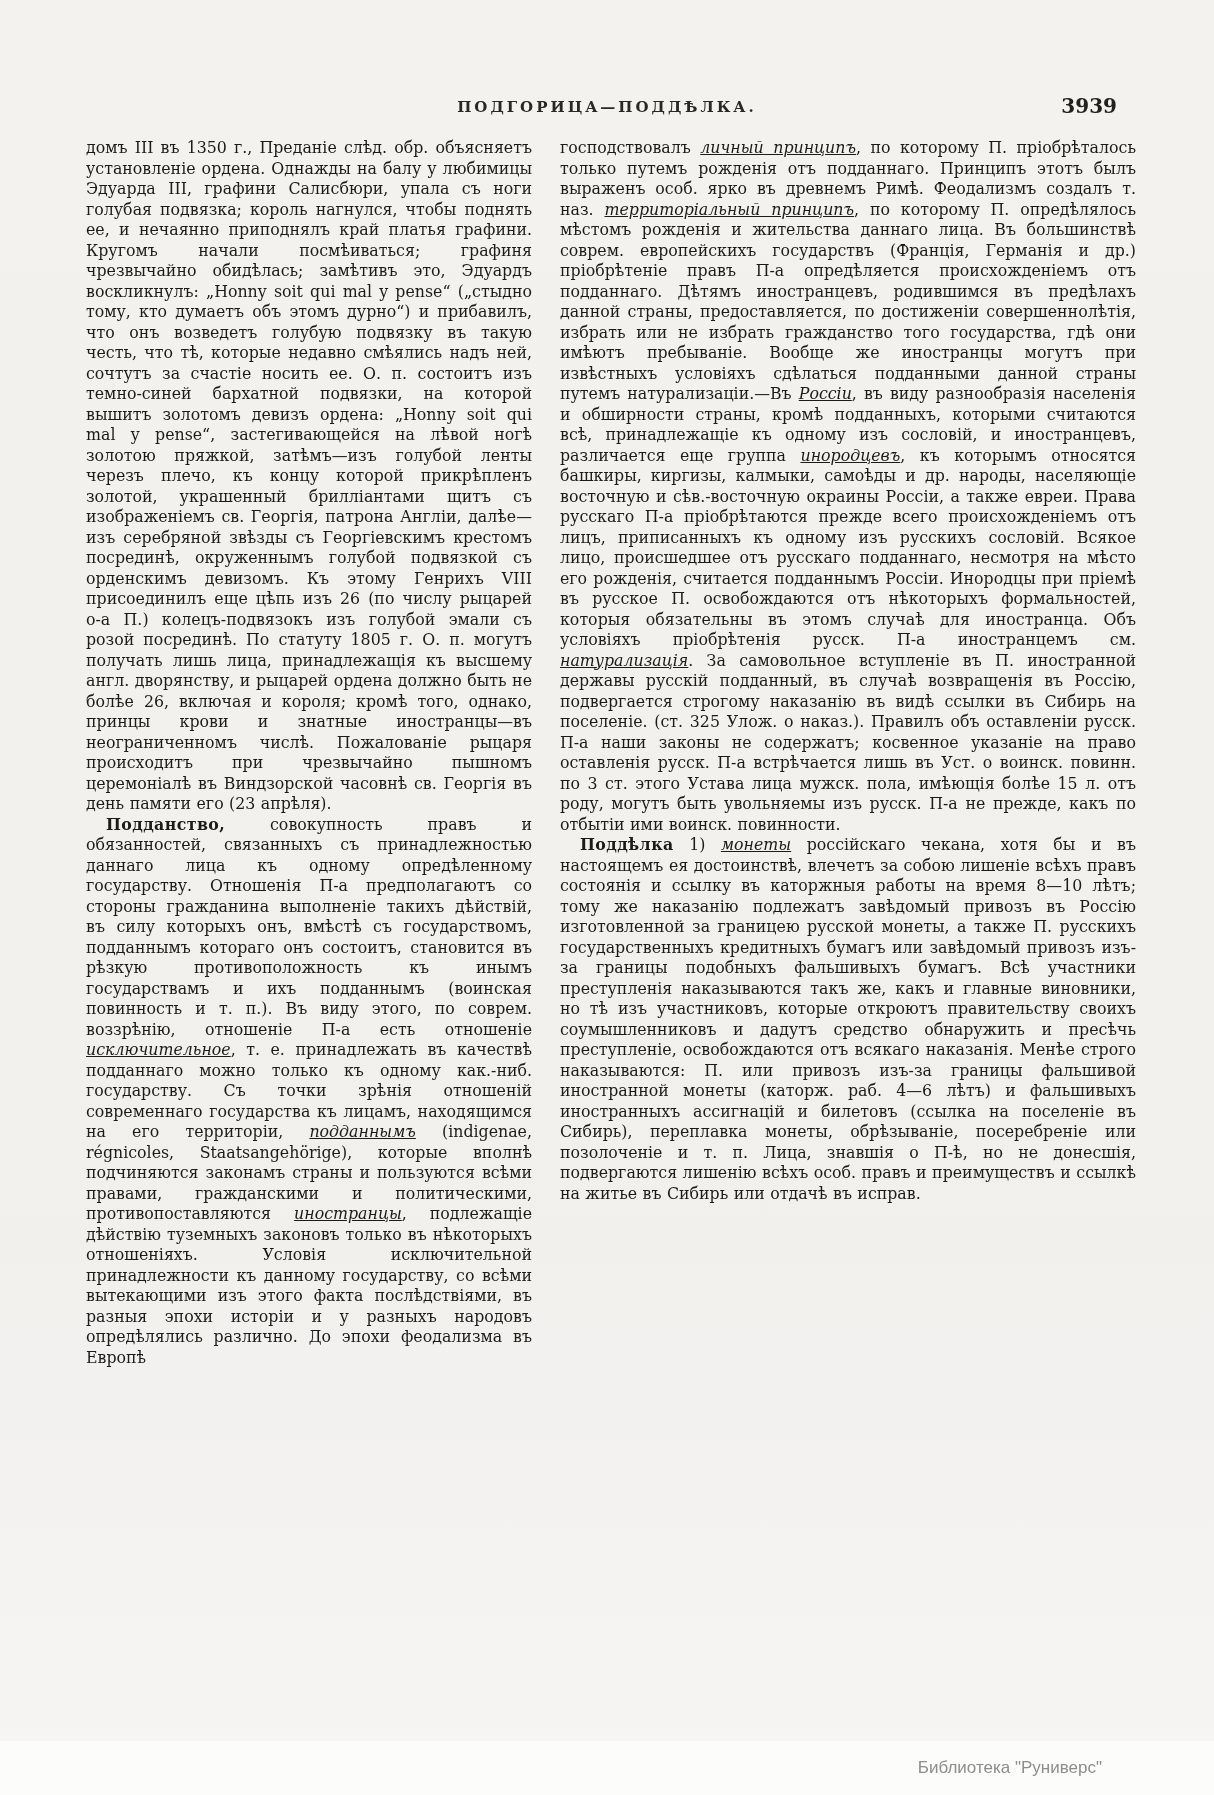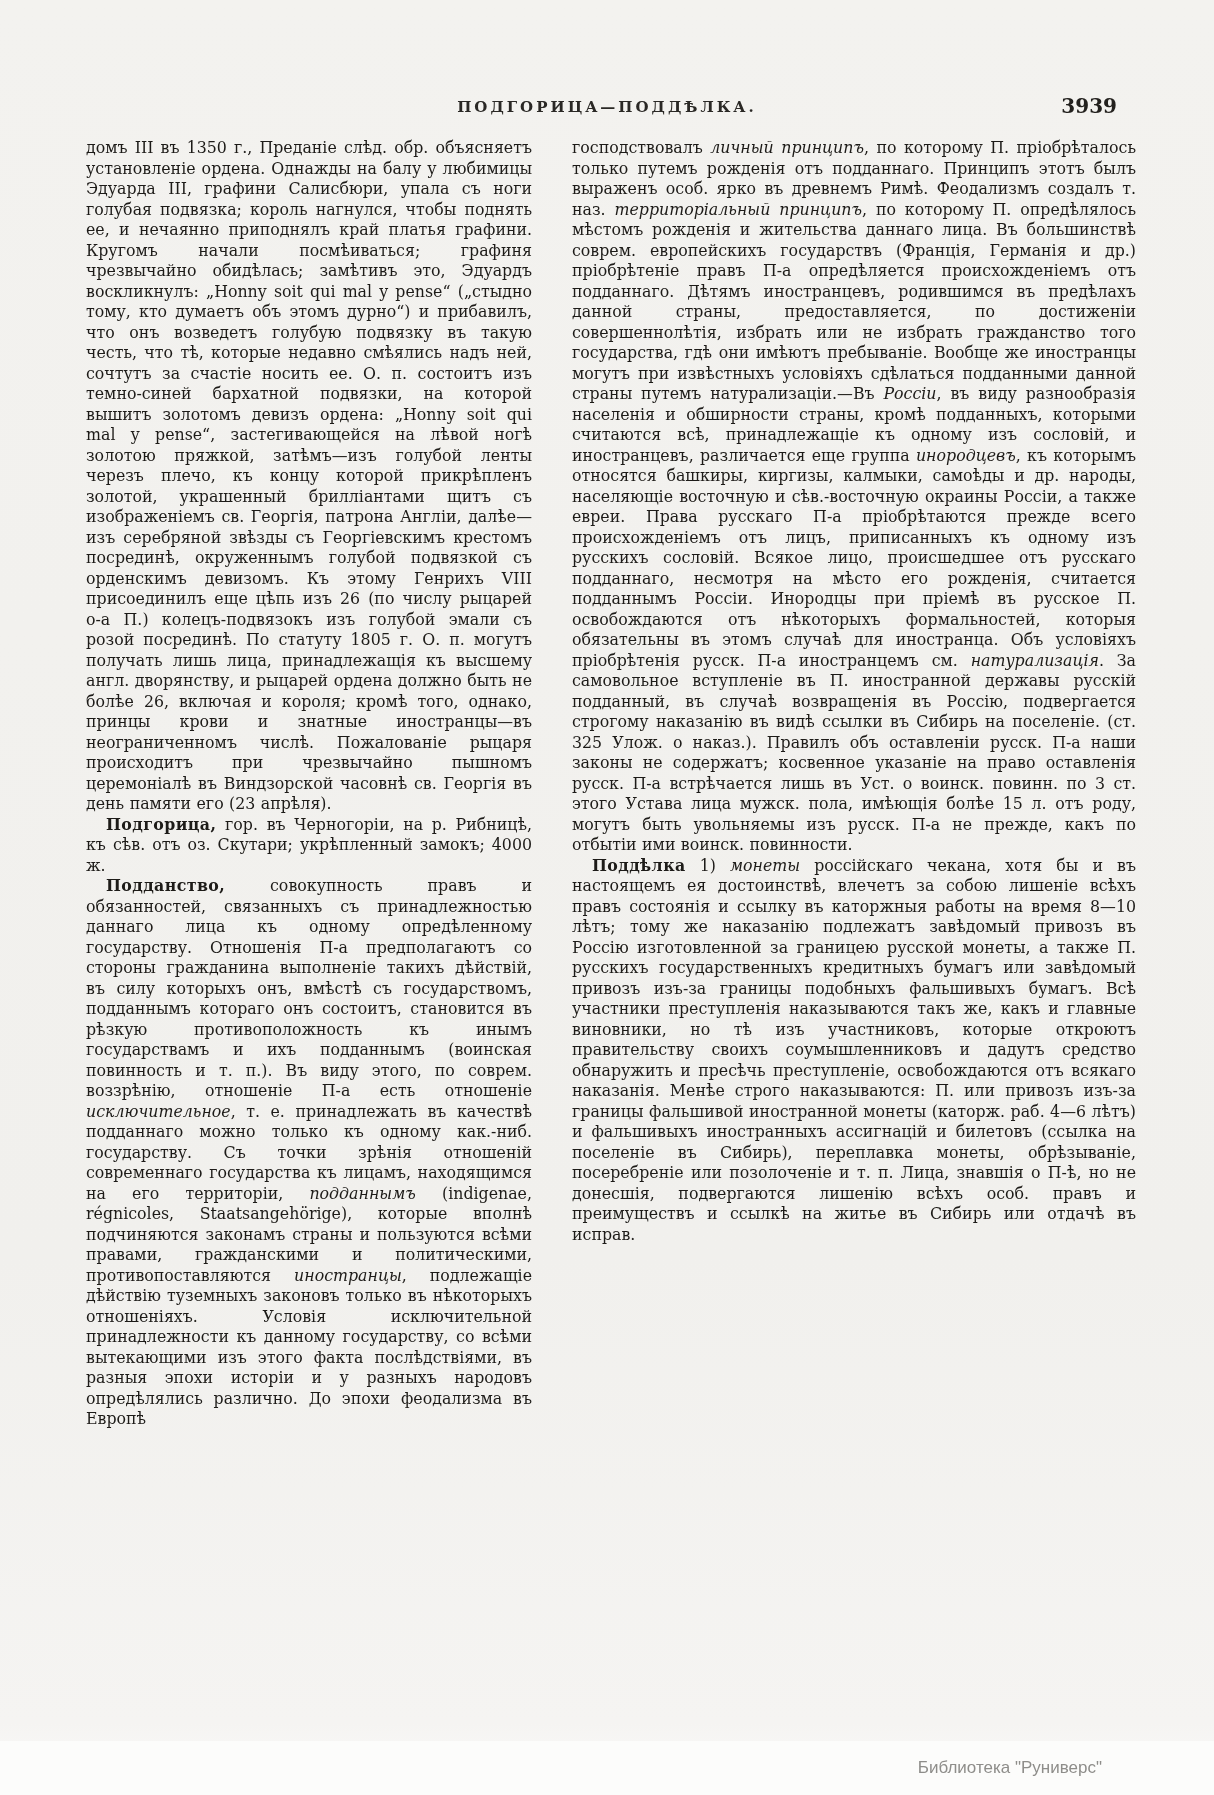--- a/index.html
+++ b/index.html
@@ -38,37 +38,37 @@
     position: absolute;
     right: 97px;
     top: -4px;
     font-size: 20px;
     font-weight: bold;
     color: #23211e;
   }
   .columns {
     display: grid;
     grid-template-columns: 446px 1fr;
-    column-gap: 40px;
+    column-gap: 28px;
     padding: 10px 78px 0 86px;
     box-sizing: border-box;
   }
   .col p.para {
     margin: 0;
     text-align: justify;
     font-size: 15.8px;
     line-height: 20.5px;
     word-spacing: 0.4px;
   }
   .col p.indent { text-indent: 20px; }
   .headword {
     font-weight: bold;
     letter-spacing: 0.4px;
   }
-  .it { font-style: italic; }
+  .it { font-style: italic; text-decoration: underline; }
   .page-footer {
     position: absolute;
     left: 0;
     right: 0;
     bottom: 0;
     height: 54px;
     background: #fcfcfb;
     display: flex;
     align-items: center;
     justify-content: flex-end;
@@ -85,21 +85,20 @@
 <body>
 
 <div class="page">
   <header class="page-header">
     <span class="running-title">ПОДГОРИЦА—ПОДДѢЛКА.</span>
     <span class="page-number">3939</span>
   </header>
   <main class="columns">
     <div class="col" id="col-left">
         <p class="para"><span>домъ III въ 1350 г., Преданіе слѣд. обр. объясняетъ установленіе ордена. Однажды на балу у любимицы Эдуарда III, графини Салисбюри, упала съ ноги голубая подвязка; король нагнулся, чтобы поднять ее, и нечаянно приподнялъ край платья графини. Кругомъ начали посмѣиваться; графиня чрезвычайно обидѣлась; замѣтивъ это, Эдуардъ воскликнулъ: „Honny soit qui mal y pense“ („стыдно тому, кто думаетъ объ этомъ дурно“) и прибавилъ, что онъ возведетъ голубую подвязку въ такую честь, что тѣ, которые недавно смѣялись надъ ней, сочтутъ за счастіе носить ее. О. п. состоитъ изъ темно-синей бархатной подвязки, на которой вышитъ золотомъ девизъ ордена: „Honny soit qui mal y pense“, застегивающейся на лѣвой ногѣ золотою пряжкой, затѣмъ—изъ голубой ленты черезъ плечо, къ концу которой прикрѣпленъ золотой, украшенный брилліантами щитъ съ изображеніемъ св. Георгія, патрона Англіи, далѣе—изъ серебряной звѣзды съ Георгіевскимъ крестомъ посрединѣ, окруженнымъ голубой подвязкой съ орденскимъ девизомъ. Къ этому Генрихъ VIII присоединилъ еще цѣпь изъ 26 (по числу рыцарей о-а П.) колецъ-подвязокъ изъ голубой эмали съ розой посрединѣ. По статуту 1805 г. О. п. могутъ получать лишь лица, принадлежащія къ высшему англ. дворянству, и рыцарей ордена должно быть не болѣе 26, включая и короля; кромѣ того, однако, принцы крови и знатные иностранцы—въ неограниченномъ числѣ. Пожалованіе рыцаря происходитъ при чрезвычайно пышномъ церемоніалѣ въ Виндзорской часовнѣ св. Георгія въ день памяти его (23 апрѣля).</span></p>
-        <p class="para indent"><b class="headword">Подгорица,</b><span> гор. въ Черногоріи, на р. Рибницѣ, къ сѣв. отъ оз. Скутари; укрѣпленный замокъ; 4000 ж.</span></p>
         <p class="para indent"><b class="headword">Подданство,</b><span> совокупность правъ и обязанностей, связанныхъ съ принадлежностью даннаго лица къ одному опредѣленному государству. Отношенія П-а предполагаютъ со стороны гражданина выполненіе такихъ дѣйствій, въ силу которыхъ онъ, вмѣстѣ съ государствомъ, подданнымъ котораго онъ состоитъ, становится въ рѣзкую противоположность къ инымъ государствамъ и ихъ подданнымъ (воинская повинность и т. п.). Въ виду этого, по соврем. воззрѣнію, отношеніе П-а есть отношеніе </span><span class="it">исключительное</span><span>, т. е. принадлежать въ качествѣ подданнаго можно только къ одному как.-ниб. государству. Съ точки зрѣнія отношеній современнаго государства къ лицамъ, находящимся на его территоріи, </span><span class="it">подданнымъ</span><span> (indigenae, régnicoles, Staatsangehörige), которые вполнѣ подчиняются законамъ страны и пользуются всѣми правами, гражданскими и политическими, противопоставляются </span><span class="it">иностранцы</span><span>, подлежащіе дѣйствію туземныхъ законовъ только въ нѣкоторыхъ отношеніяхъ. Условія исключительной принадлежности къ данному государству, со всѣми вытекающими изъ этого факта послѣдствіями, въ разныя эпохи исторіи и у разныхъ народовъ опредѣлялись различно. До эпохи феодализма въ Европѣ</span></p>
       </div>
     <div class="col" id="col-right">
         <p class="para"><span>господствовалъ </span><span class="it">личный принципъ</span><span>, по которому П. пріобрѣталось только путемъ рожденія отъ подданнаго. Принципъ этотъ былъ выраженъ особ. ярко въ древнемъ Римѣ. Феодализмъ создалъ т. наз. </span><span class="it">территоріальный принципъ</span><span>, по которому П. опредѣлялось мѣстомъ рожденія и жительства даннаго лица. Въ большинствѣ соврем. европейскихъ государствъ (Франція, Германія и др.) пріобрѣтеніе правъ П-а опредѣляется происхожденіемъ отъ подданнаго. Дѣтямъ иностранцевъ, родившимся въ предѣлахъ данной страны, предоставляется, по достиженіи совершеннолѣтія, избрать или не избрать гражданство того государства, гдѣ они имѣютъ пребываніе. Вообще же иностранцы могутъ при извѣстныхъ условіяхъ сдѣлаться подданными данной страны путемъ натурализаціи.—Въ </span><span class="it">Россіи</span><span>, въ виду разнообразія населенія и обширности страны, кромѣ подданныхъ, которыми считаются всѣ, принадлежащіе къ одному изъ сословій, и иностранцевъ, различается еще группа </span><span class="it">инородцевъ</span><span>, къ которымъ относятся башкиры, киргизы, калмыки, самоѣды и др. народы, населяющіе восточную и сѣв.-восточную окраины Россіи, а также евреи. Права русскаго П-а пріобрѣтаются прежде всего происхожденіемъ отъ лицъ, приписанныхъ къ одному изъ русскихъ сословій. Всякое лицо, происшедшее отъ русскаго подданнаго, несмотря на мѣсто его рожденія, считается подданнымъ Россіи. Инородцы при пріемѣ въ русское П. освобождаются отъ нѣкоторыхъ формальностей, которыя обязательны въ этомъ случаѣ для иностранца. Объ условіяхъ пріобрѣтенія русск. П-а иностранцемъ см. </span><span class="it">натурализація</span><span>. За самовольное вступленіе въ П. иностранной державы русскій подданный, въ случаѣ возвращенія въ Россію, подвергается строгому наказанію въ видѣ ссылки въ Сибирь на поселеніе. (ст. 325 Улож. о наказ.). Правилъ объ оставленіи русск. П-а наши законы не содержатъ; косвенное указаніе на право оставленія русск. П-а встрѣчается лишь въ Уст. о воинск. повинн. по 3 ст. этого Устава лица мужск. пола, имѣющія болѣе 15 л. отъ роду, могутъ быть увольняемы изъ русск. П-а не прежде, какъ по отбытіи ими воинск. повинности.</span></p>
         <p class="para indent"><b class="headword">Поддѣлка</b><span> 1) </span><span class="it">монеты</span><span> россійскаго чекана, хотя бы и въ настоящемъ ея достоинствѣ, влечетъ за собою лишеніе всѣхъ правъ состоянія и ссылку въ каторжныя работы на время 8—10 лѣтъ; тому же наказанію подлежатъ завѣдомый привозъ въ Россію изготовленной за границею русской монеты, а также П. русскихъ государственныхъ кредитныхъ бумагъ или завѣдомый привозъ изъ-за границы подобныхъ фальшивыхъ бумагъ. Всѣ участники преступленія наказываются такъ же, какъ и главные виновники, но тѣ изъ участниковъ, которые откроютъ правительству своихъ соумышленниковъ и дадутъ средство обнаружить и пресѣчь преступленіе, освобождаются отъ всякаго наказанія. Менѣе строго наказываются: П. или привозъ изъ-за границы фальшивой иностранной монеты (каторж. раб. 4—6 лѣтъ) и фальшивыхъ иностранныхъ ассигнацій и билетовъ (ссылка на поселеніе въ Сибирь), переплавка монеты, обрѣзываніе, посеребреніе или позолоченіе и т. п. Лица, знавшія о П-ѣ, но не донесшія, подвергаются лишенію всѣхъ особ. правъ и преимуществъ и ссылкѣ на житье въ Сибирь или отдачѣ въ исправ.</span></p>
       </div>
   </main>
   <footer class="page-footer">
     <span class="watermark">Библиотека "Руниверс"</span>
   </footer>

